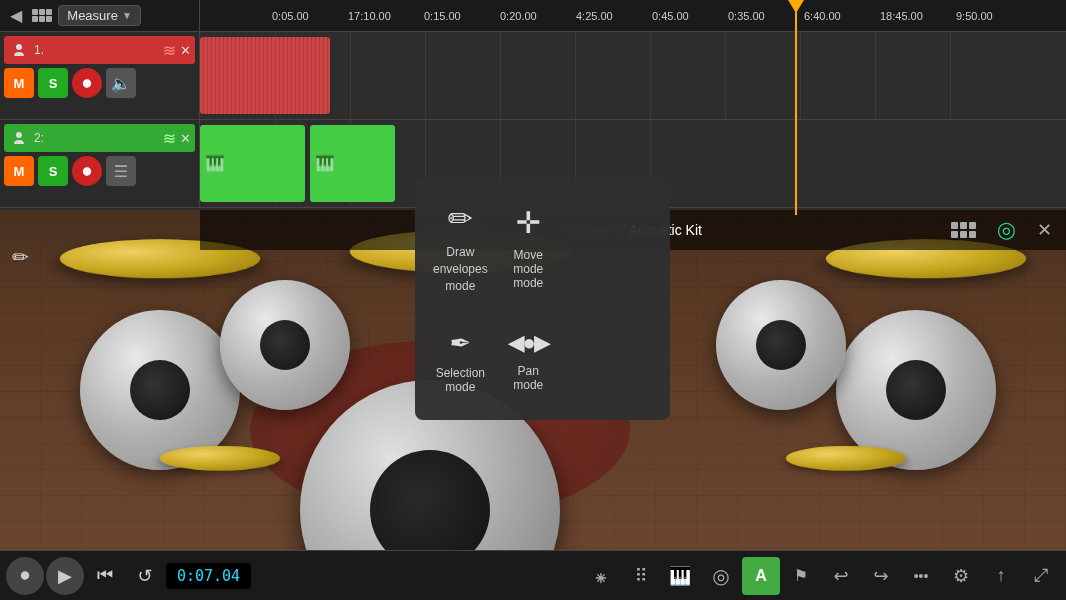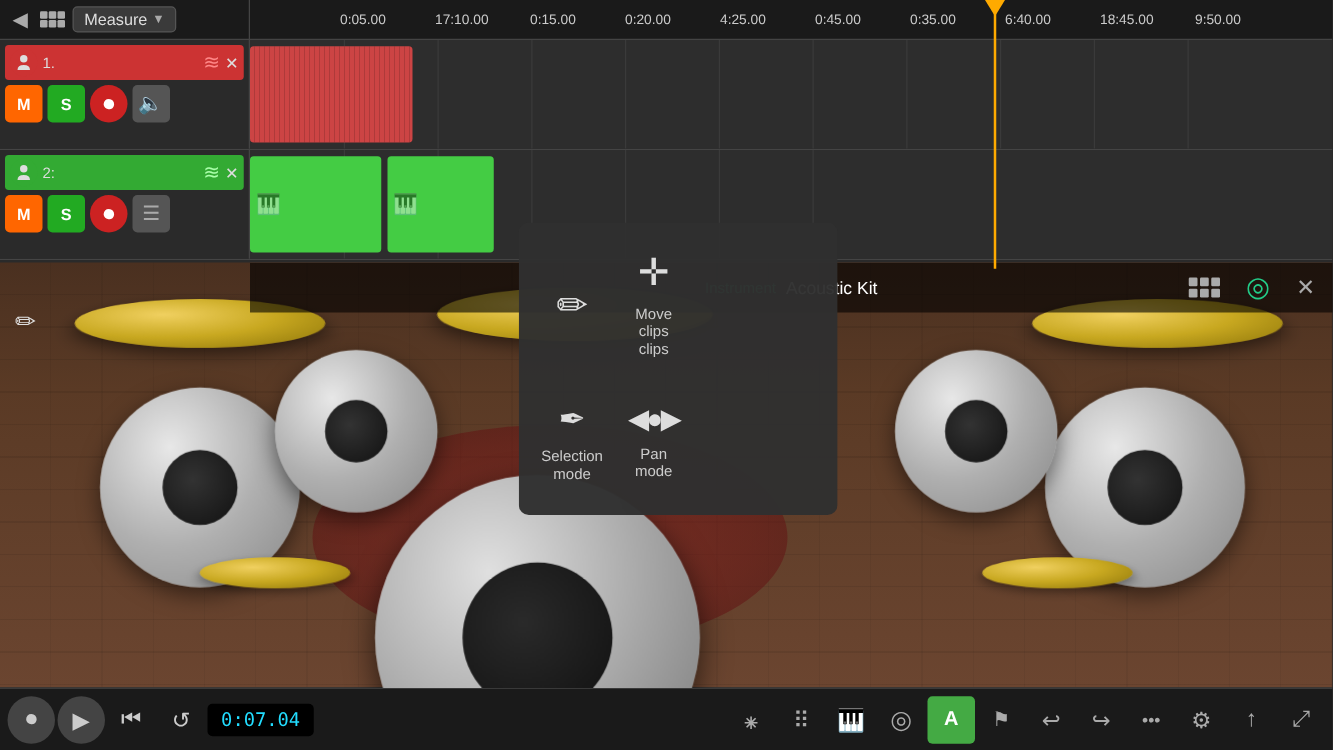--- a/index.html
+++ b/index.html
@@ -258,25 +258,26 @@
   <div style="position:absolute;right:14px;top:50%;transform:translateY(-50%);color:#aaa;font-size:18px;cursor:pointer;">✕</div>
 </div>
 
 <div style="position:absolute;left:12px;top:245px;color:#ddd;font-size:20px;cursor:pointer;z-index:6;">✏</div>
 
 <div id="mode-popup" style="position:absolute;top:178px;left:415px;width:255px;background:rgba(48,48,48,0.97);border-radius:8px;padding:8px;z-index:25;">
   <div style="display:grid;grid-template-columns:1fr 1fr;gap:0;">
 
     <div style="display:flex;flex-direction:column;align-items:center;justify-content:center;padding:18px 10px;cursor:pointer;gap:10px;">
       <div style="font-size:30px;color:#ddd;line-height:1;">✏</div>
+      <span style="color:#ccc;font-size:12px;text-align:center;line-height:1.4;">Draw envelopes<br>mode</span>
     </div>
 
     <div style="display:flex;flex-direction:column;align-items:center;justify-content:center;padding:18px 10px;cursor:pointer;gap:10px;">
       <div style="font-size:30px;color:#ddd;line-height:1;">✛</div>
-      <span style="color:#ccc;font-size:12px;text-align:center;">Move clips clips</span>
+      <span style="color:#ccc;font-size:12px;text-align:center;">Move mode mode</span>
     </div>
 
     <div style="display:flex;flex-direction:column;align-items:center;justify-content:center;padding:18px 10px;cursor:pointer;gap:10px;">
       <div style="font-size:26px;color:#ddd;line-height:1;">✒</div>
       <span style="color:#ccc;font-size:12px;text-align:center;">Selection mode</span>
     </div>
 
     <div style="display:flex;flex-direction:column;align-items:center;justify-content:center;padding:18px 10px;cursor:pointer;gap:10px;">
       <div style="font-size:22px;color:#ddd;line-height:1;letter-spacing:-2px;">◀●▶</div>
       <span style="color:#ccc;font-size:12px;text-align:center;">Pan mode</span>

